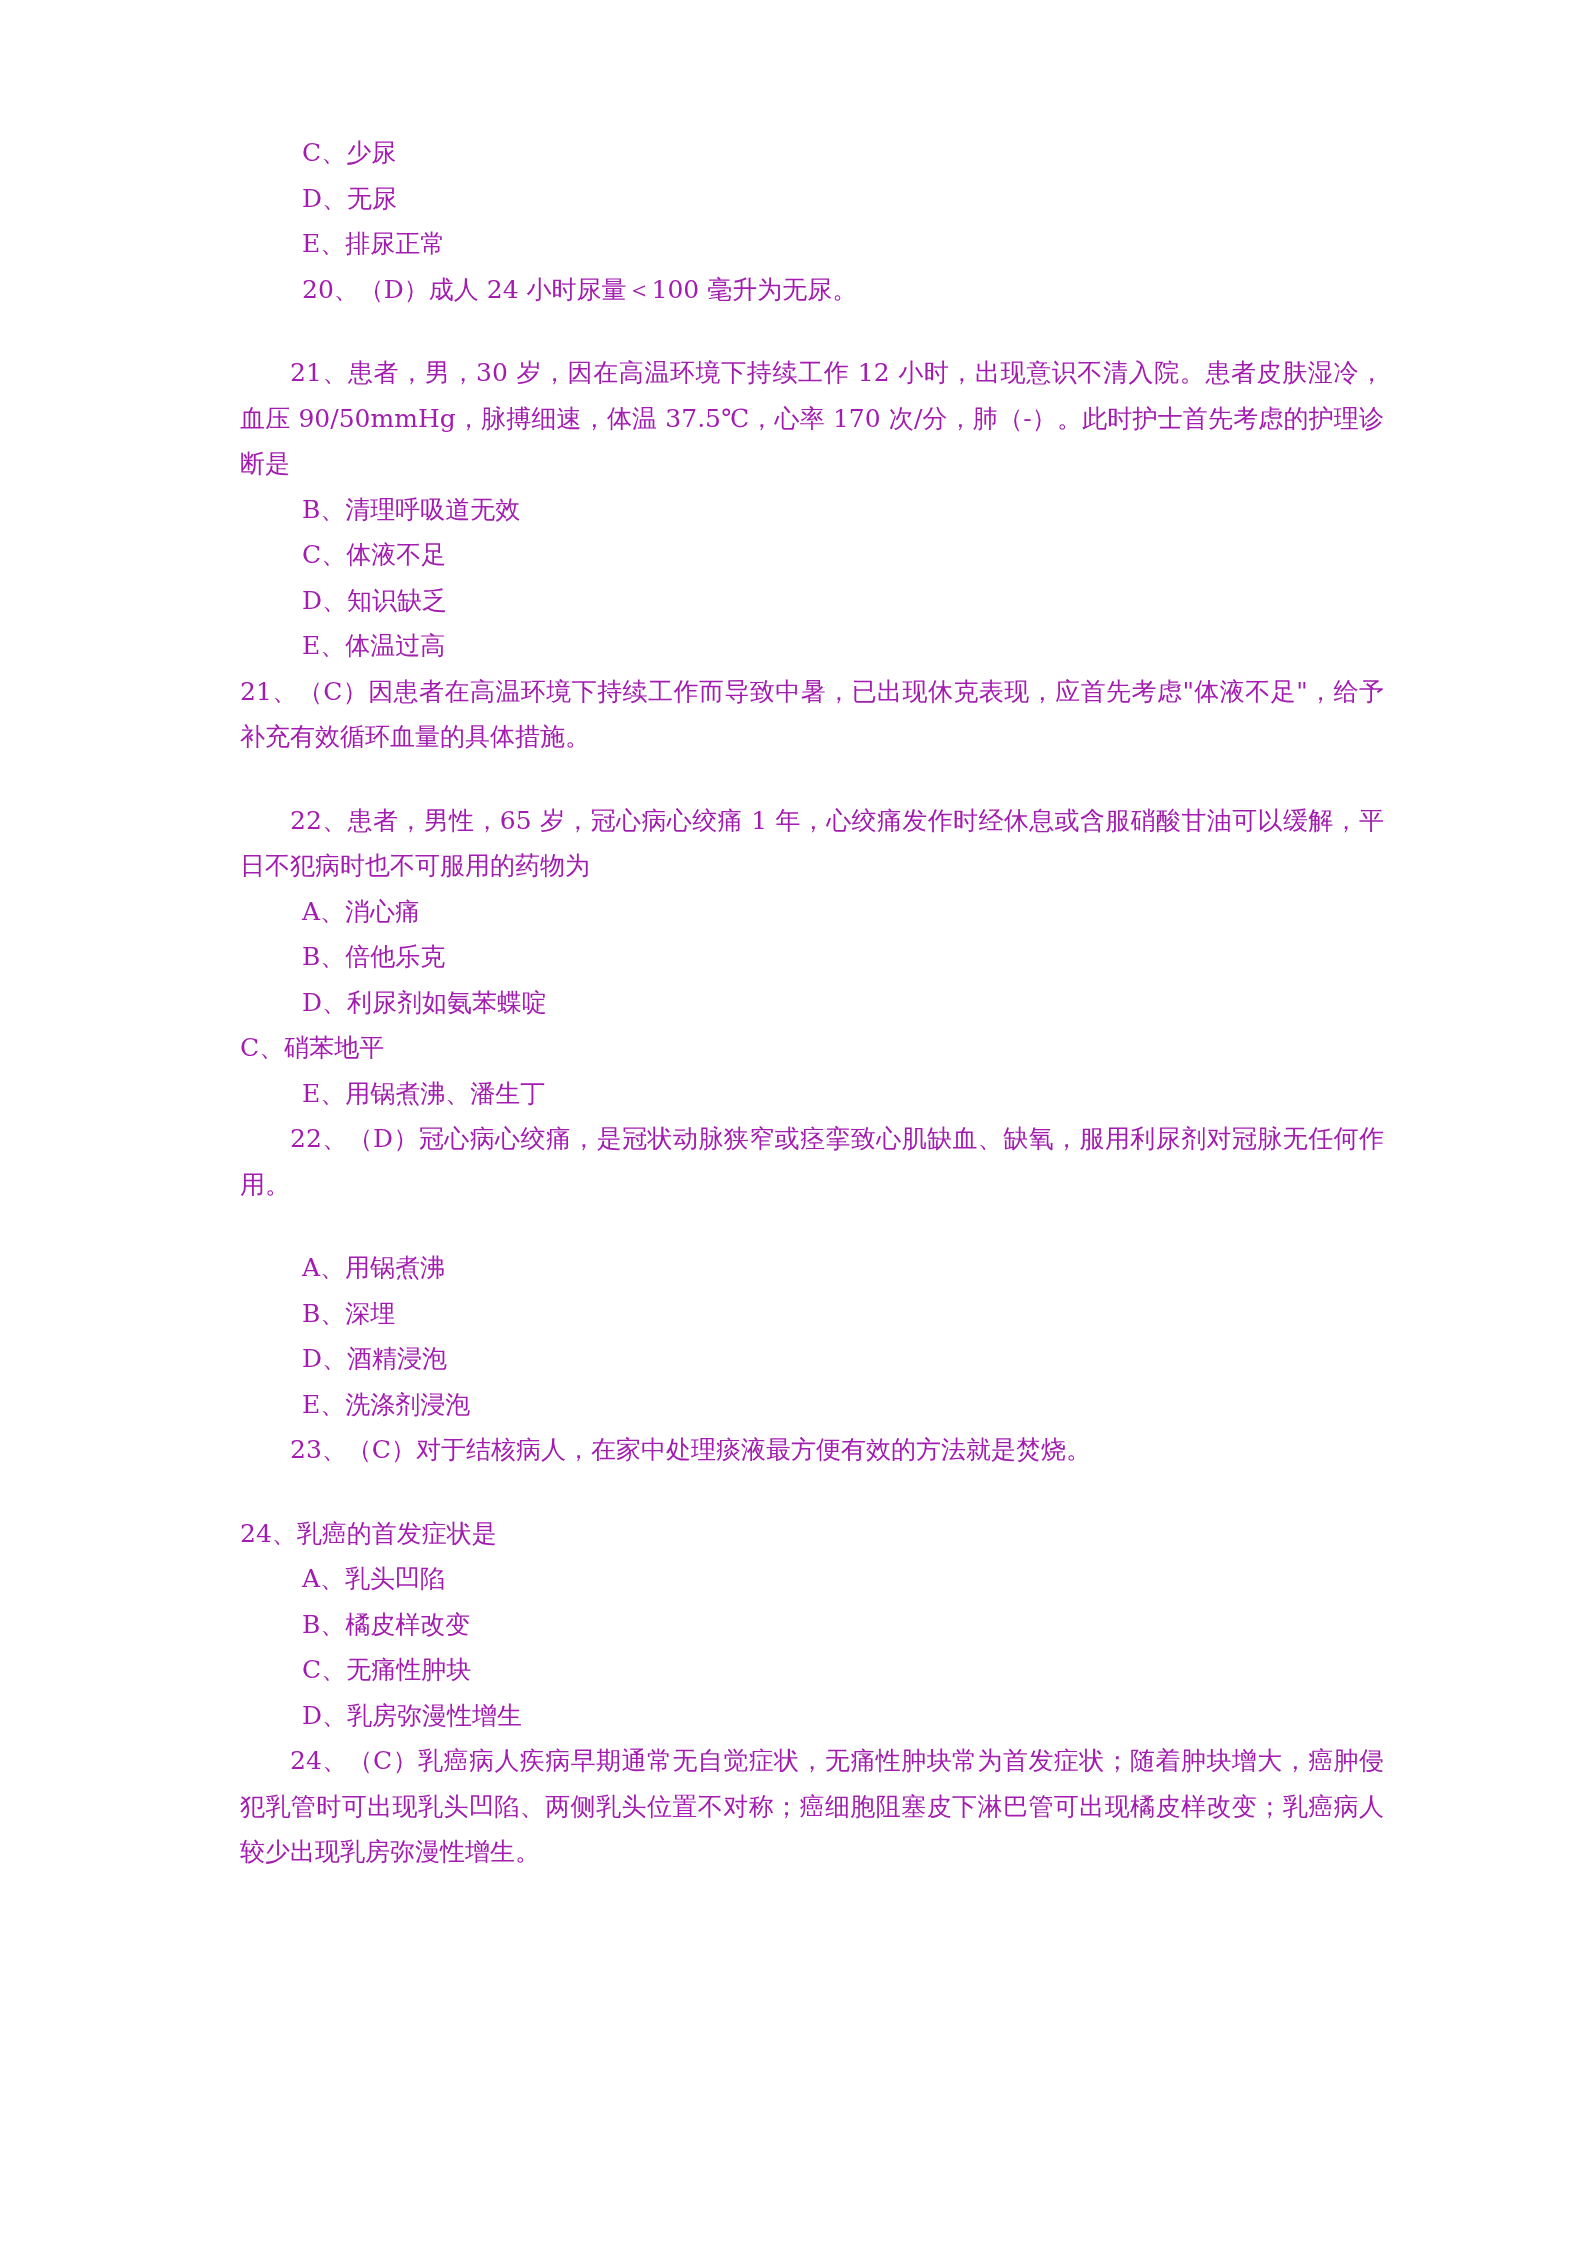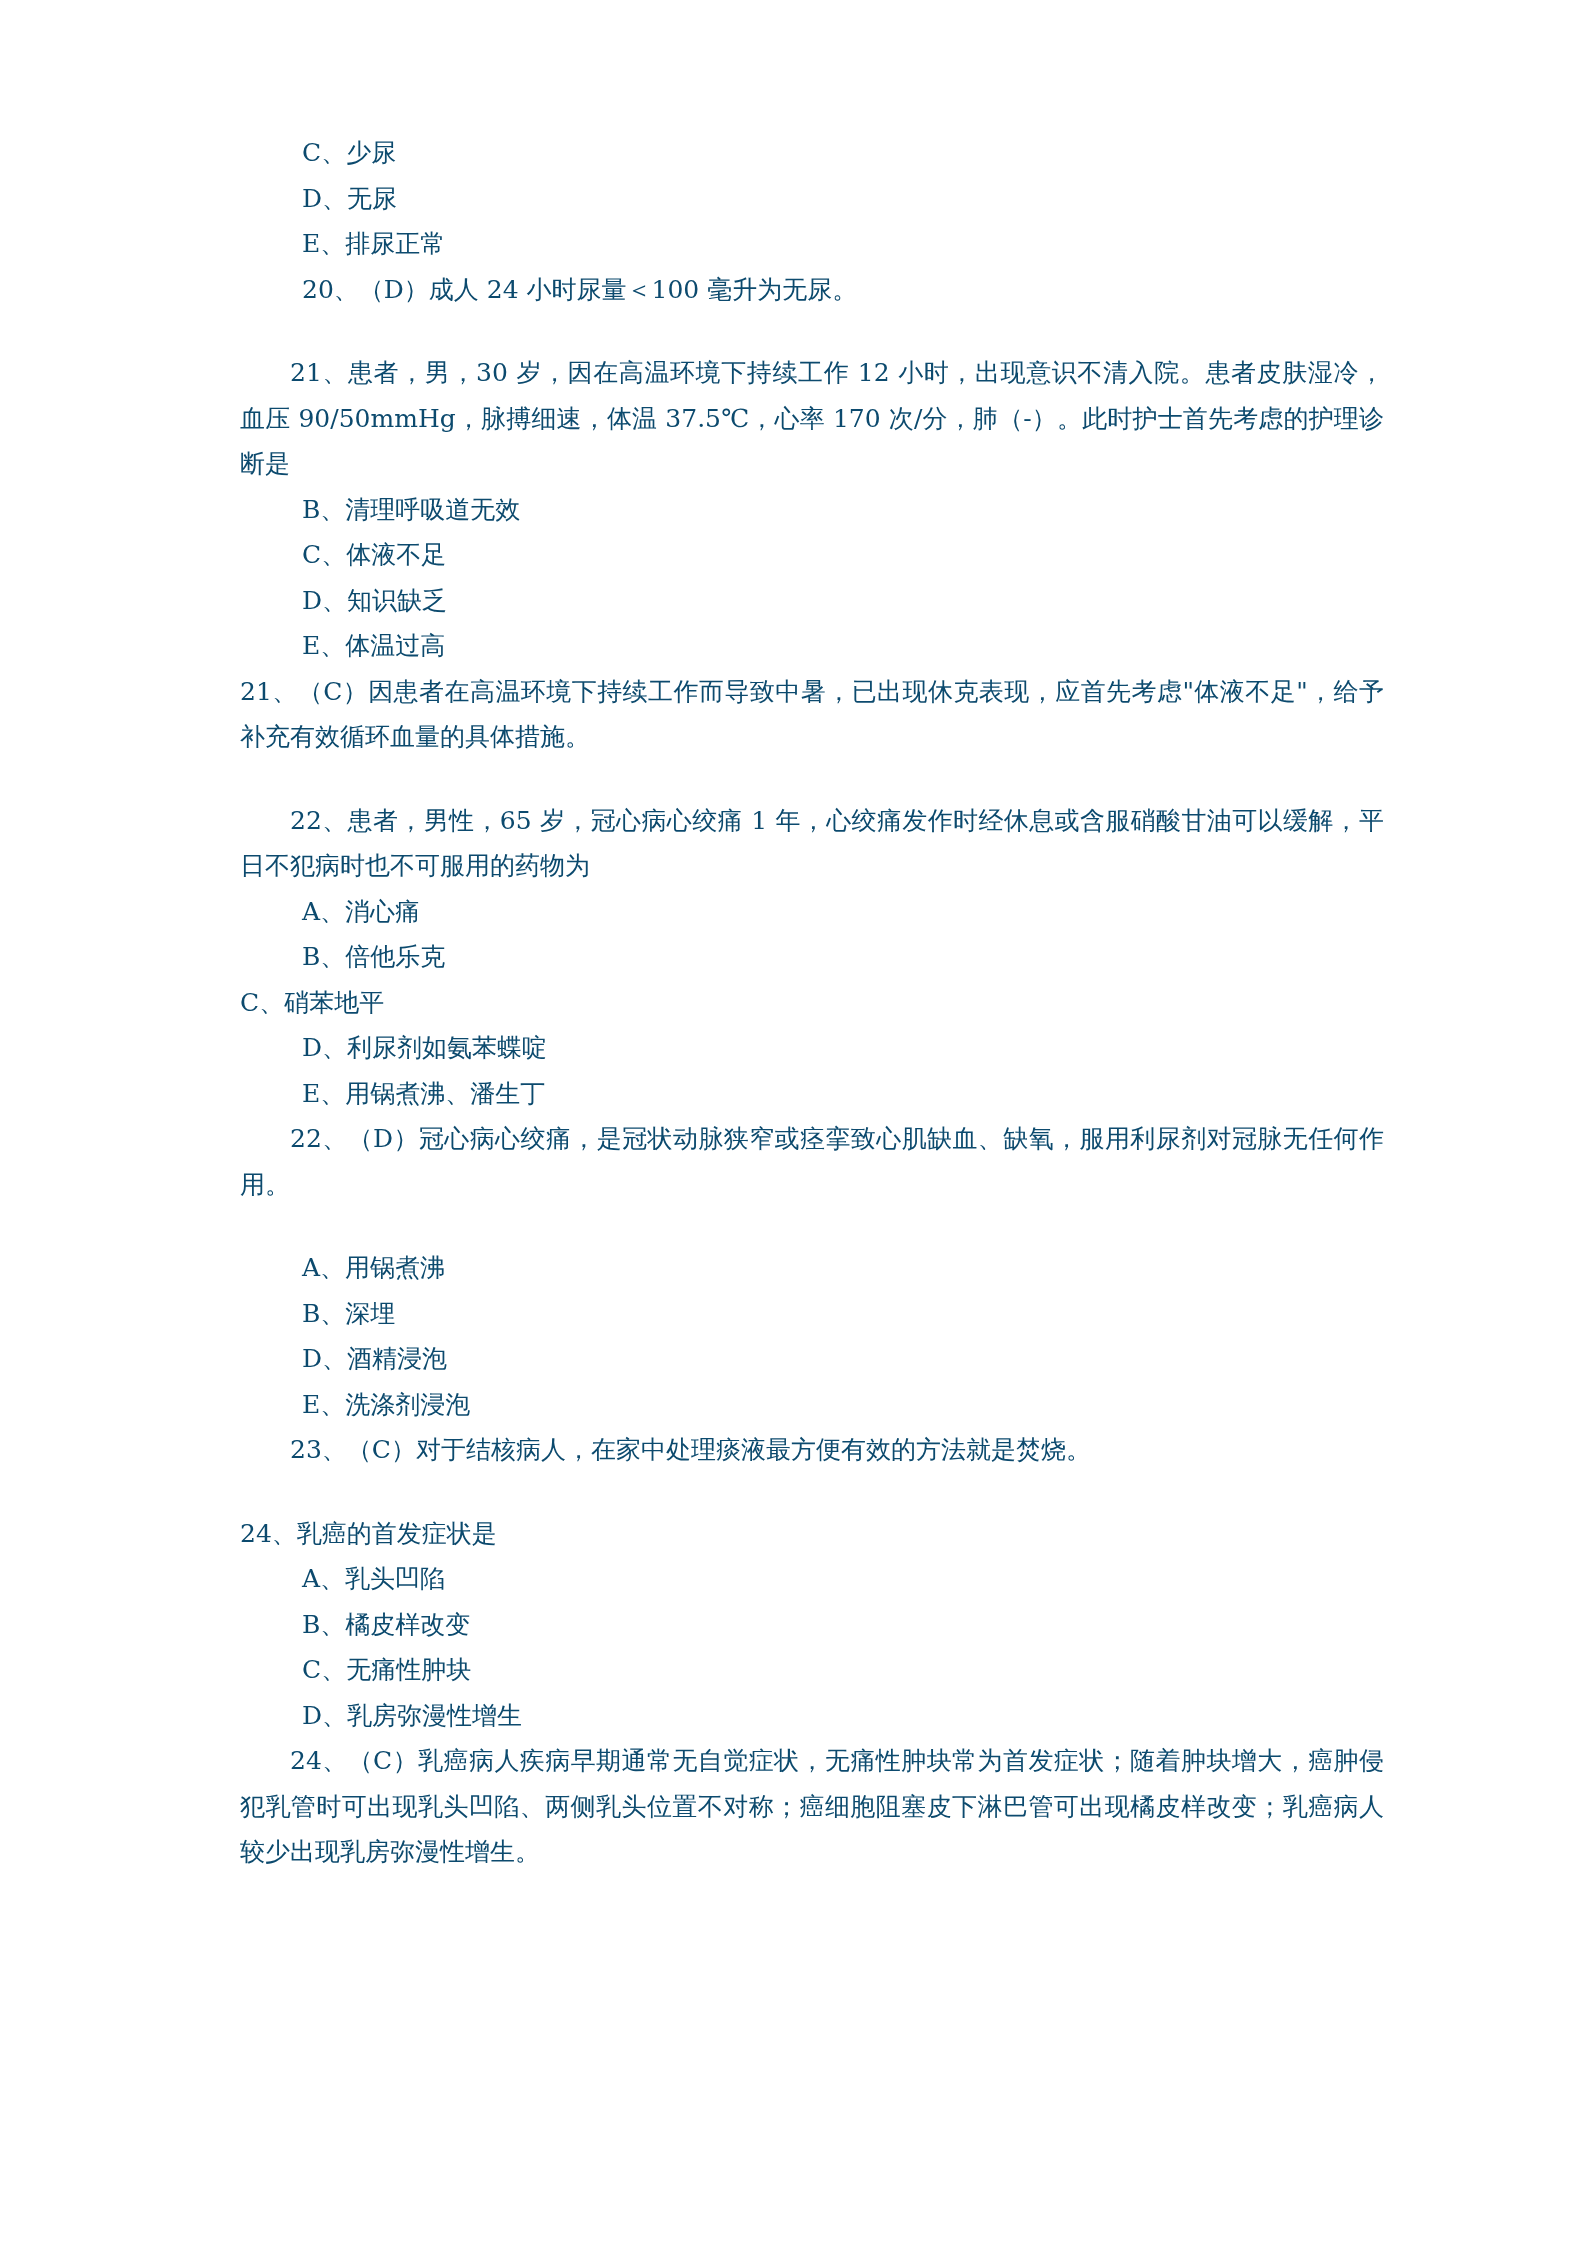--- a/index.html
+++ b/index.html
@@ -8,21 +8,21 @@
     background: #ffffff;
   }
   .page {
     width: 1594px;
     height: 2252px;
     position: relative;
     background: #ffffff;
     box-sizing: border-box;
     padding: 130px 210px 8px 240px;
     font-family: "DejaVu Serif", "Liberation Serif", serif;
-    color: #0c4a6e;
+    color: #a21caf;
   }
   .doc {
     font-size: 25px;
     line-height: 1.82;
     text-align: justify;
   }
   .block {
     margin-bottom: 0;
   }
   .gap {
@@ -65,22 +65,22 @@
       <div class="line indent-opt">E、体温过高</div>
       <div class="line just">21、（C）因患者在高温环境下持续工作而导致中暑，已出现休克表现，应首先考虑"体液不足"，给予补充有效循环血量的具体措施。</div>
     </div>
 
     <div class="gap"></div>
 
     <div class="block">
       <div class="line indent-para just">22、患者，男性，65 岁，冠心病心绞痛 1 年，心绞痛发作时经休息或含服硝酸甘油可以缓解，平日不犯病时也不可服用的药物为</div>
       <div class="line indent-opt">A、消心痛</div>
       <div class="line indent-opt">B、倍他乐克</div>
+      <div class="line indent-opt">D、利尿剂如氨苯蝶啶</div>
       <div class="line">C、硝苯地平</div>
-      <div class="line indent-opt">D、利尿剂如氨苯蝶啶</div>
       <div class="line indent-opt">E、用锅煮沸、潘生丁</div>
       <div class="line indent-para just">22、（D）冠心病心绞痛，是冠状动脉狭窄或痉挛致心肌缺血、缺氧，服用利尿剂对冠脉无任何作用。</div>
     </div>
 
     <div class="gap"></div>
 
     <div class="block">
       <div class="line indent-opt">A、用锅煮沸</div>
       <div class="line indent-opt">B、深埋</div>
       <div class="line indent-opt">D、酒精浸泡</div>

